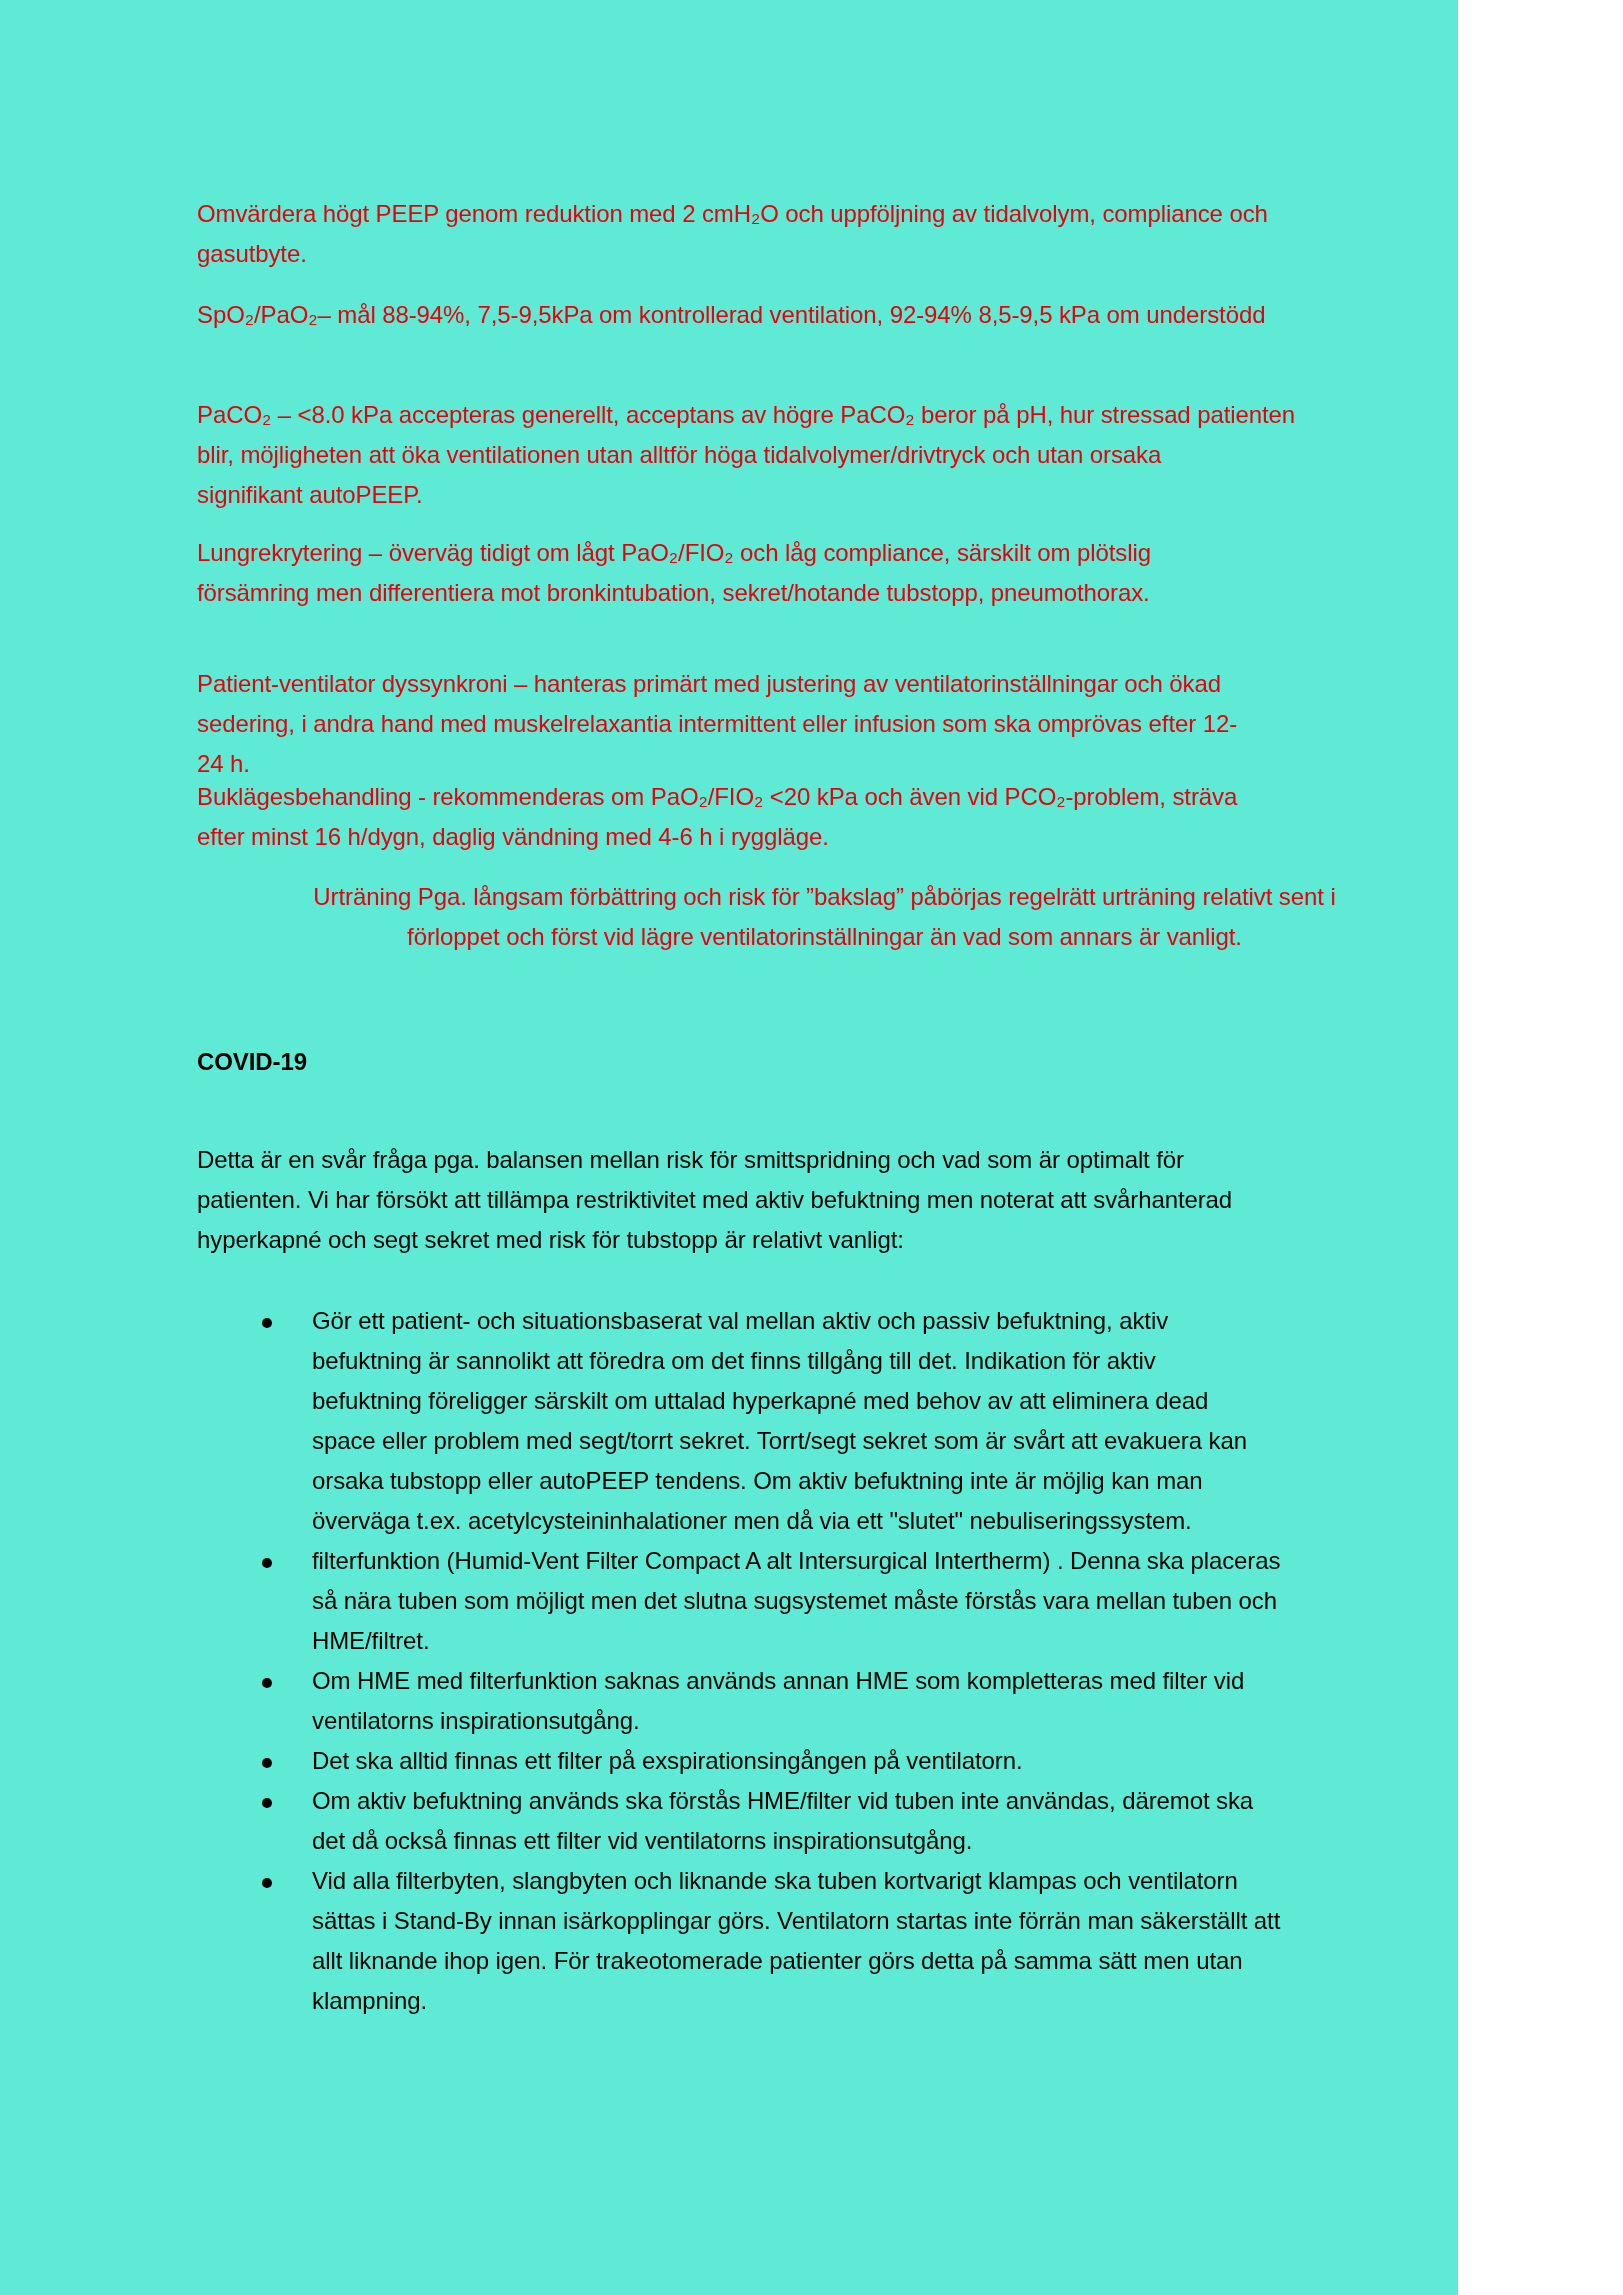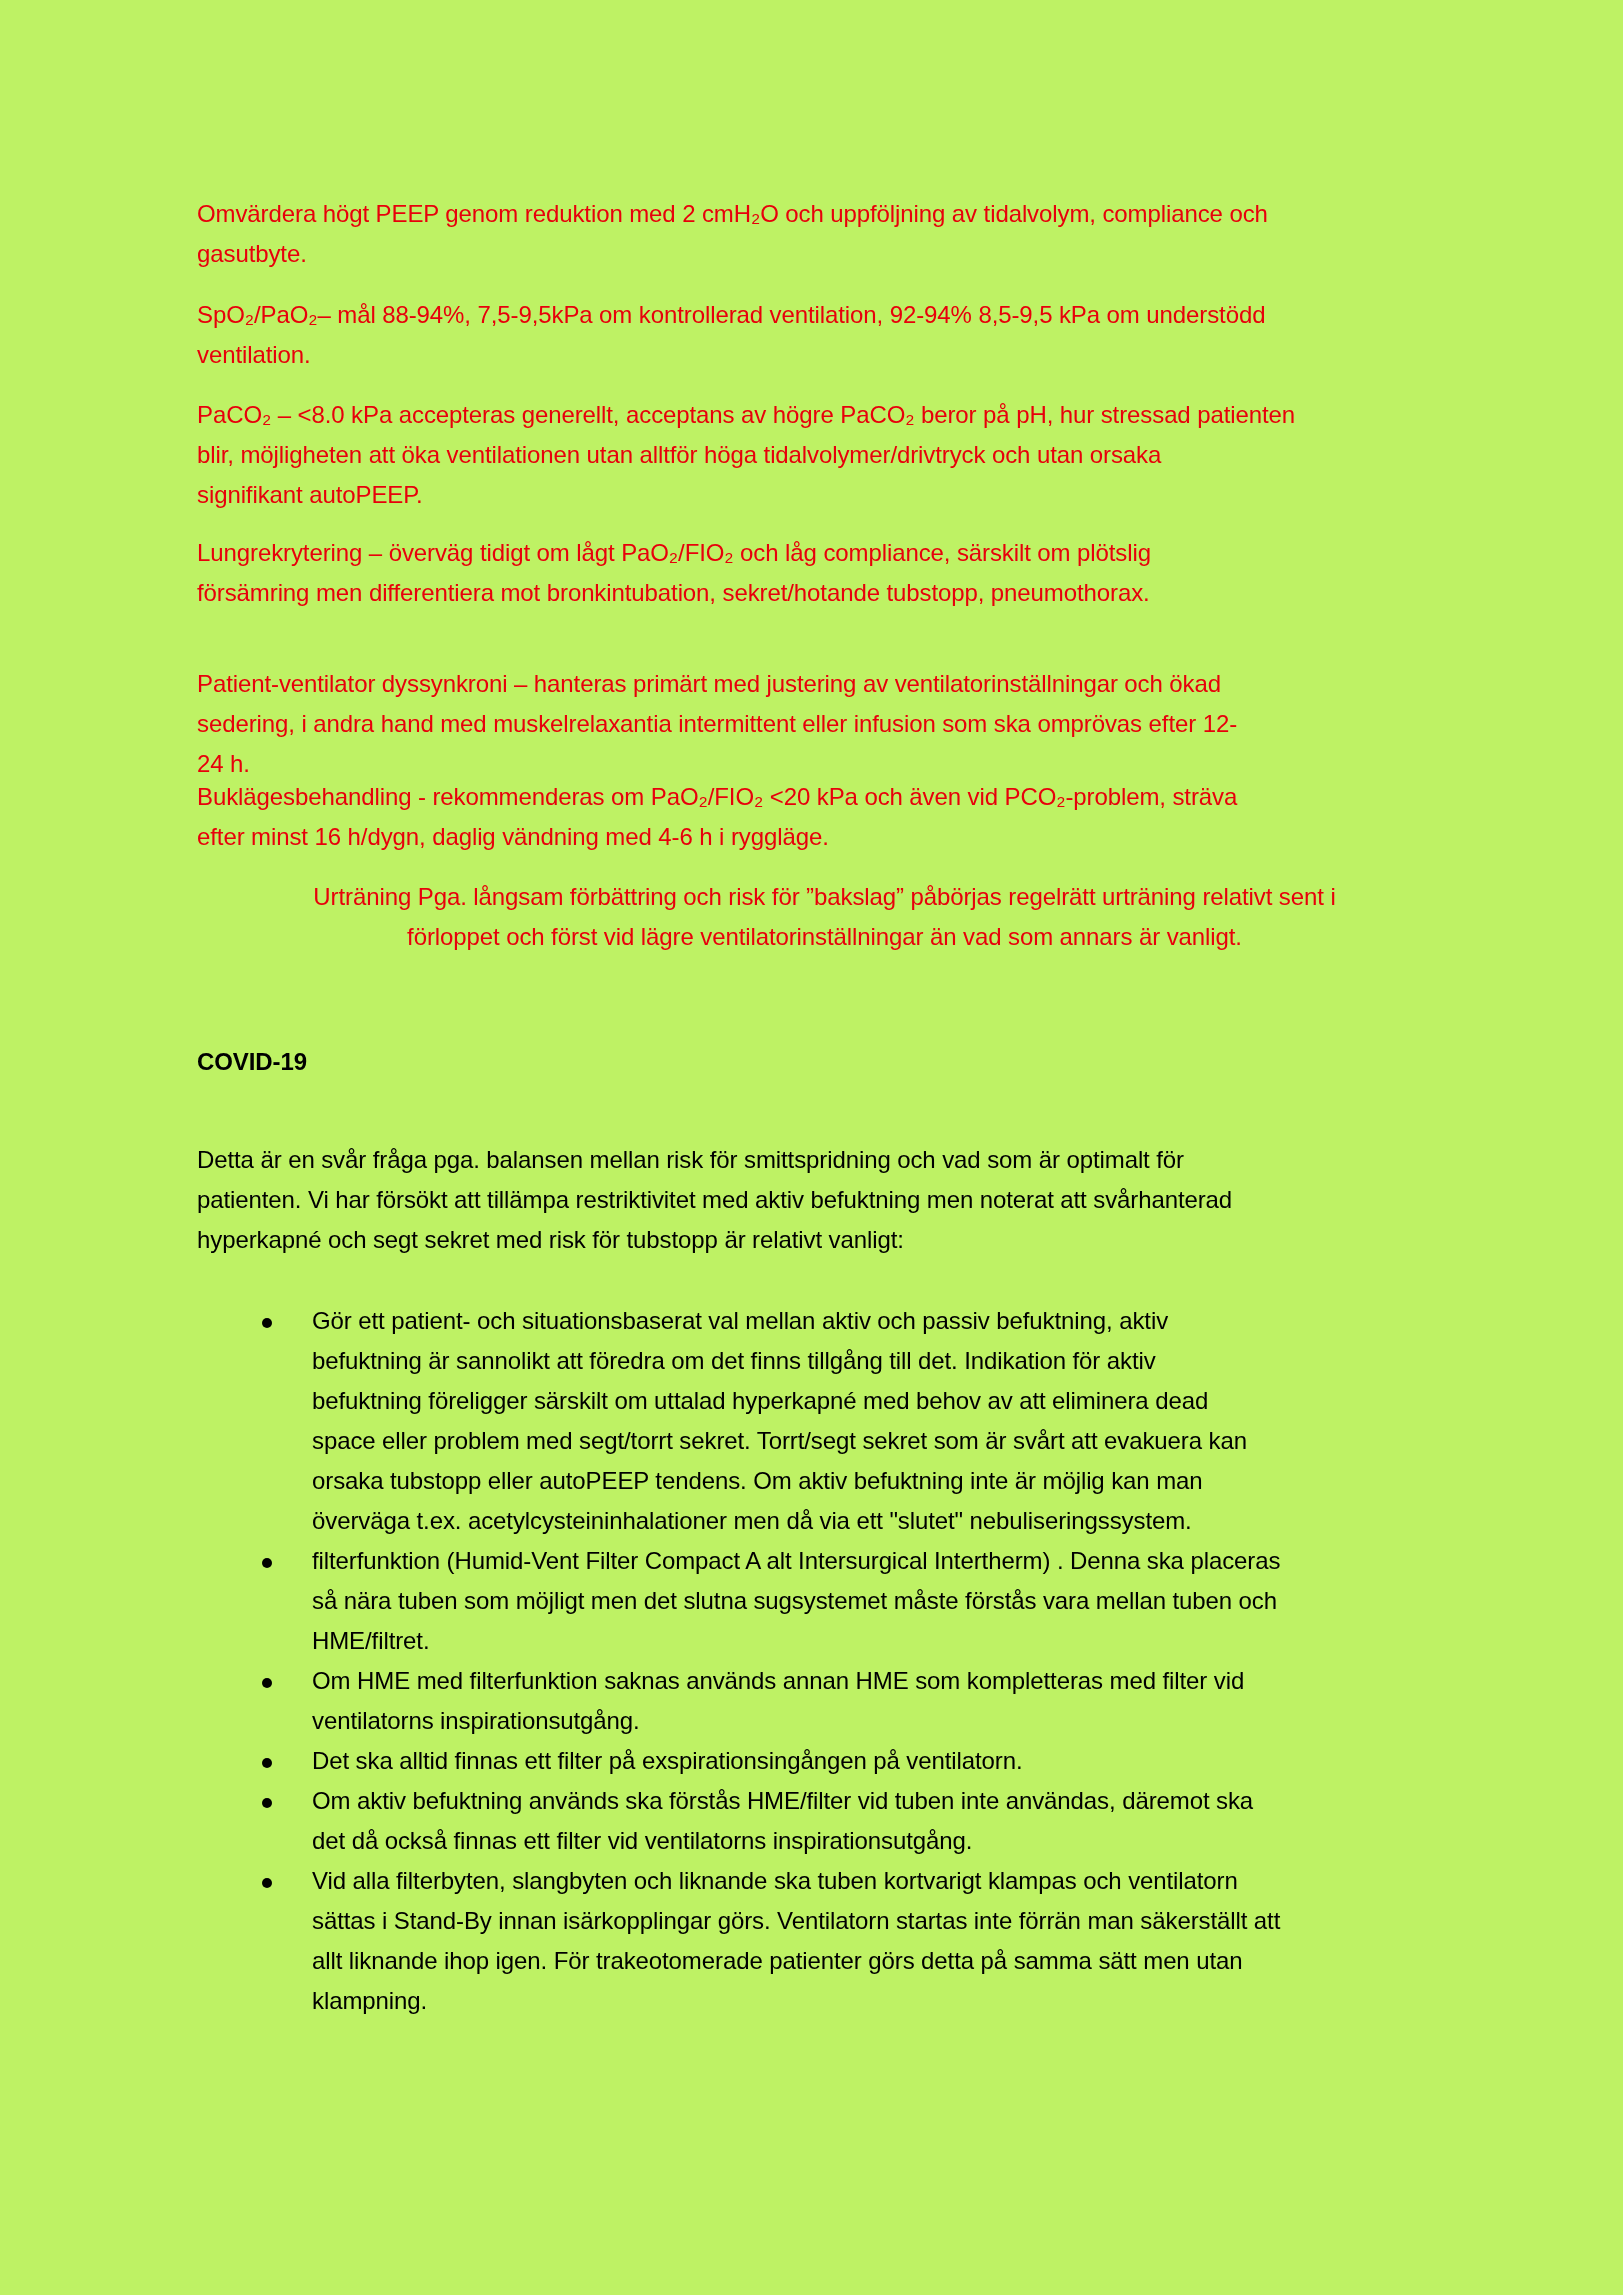--- a/index.html
+++ b/index.html
@@ -1,17 +1,17 @@
 <!DOCTYPE html>
 <html style="font-size:12.2px"><head>
 <meta charset="utf-8">
 <style>
   html, body { margin: 0; padding: 0; background: #ffffff; }
   body { width: 1623px; height: 2295px; position: relative; overflow: hidden; }
-  .page { position: absolute; left: 0; top: 0; width: 1623px; height: 2295px; background: #bef264; }
+  .page { position: absolute; left: 0; top: 0; width: 1458px; height: 2295px; background: #5eead4; }
   .block { position: absolute; left: 197px; width: 1255px;
            font-family: "Liberation Sans", sans-serif; font-size: 24px; line-height: 40px;
            letter-spacing: -0.1px; }
   .line { display: block; white-space: nowrap; height: 40px; }
   .red { color: #e8000b; }
   .black { color: #000000; }
   b, .b { font-weight: normal; }
   .list { position: absolute; left: 197px; width: 1255px; top: 1283px;
           font-family: "Liberation Sans", sans-serif; font-size: 24px; line-height: 40px;
           letter-spacing: -0.1px; color: #000; margin: 18px; padding: 0; list-style: none; }
@@ -35,21 +35,20 @@
 
 <div class="page">
 
   <p class="block red" id="p1" style="margin:0">
     <span class="line">Omvärdera högt PEEP genom reduktion med 2 cmH₂O och uppföljning av tidalvolym, compliance och</span>
     <span class="line">gasutbyte.</span>
   </p>
 
   <p class="block red" id="p2" style="margin:0">
     <span class="line"><b>SpO₂/PaO₂</b><span>– mål 88-94%, 7,5-9,5kPa om kontrollerad ventilation, 92-94% 8,5-9,5 kPa om understödd</span></span>
-    <span class="line">ventilation.</span>
   </p>
 
   <p class="block red" id="p3" style="margin:0">
     <span class="line"><b>PaCO₂</b><span> – &lt;8.0 kPa accepteras generellt, acceptans av högre PaCO₂ beror på pH, hur stressad patienten</span></span>
     <span class="line">blir, möjligheten att öka ventilationen utan alltför höga tidalvolymer/drivtryck och utan orsaka</span>
     <span class="line">signifikant autoPEEP.</span>
   </p>
 
   <p class="block red" id="p4" style="margin:0">
     <span class="line"><b>Lungrekrytering</b><span> – överväg tidigt om lågt PaO₂/FIO₂ och låg compliance, särskilt om plötslig</span></span>

